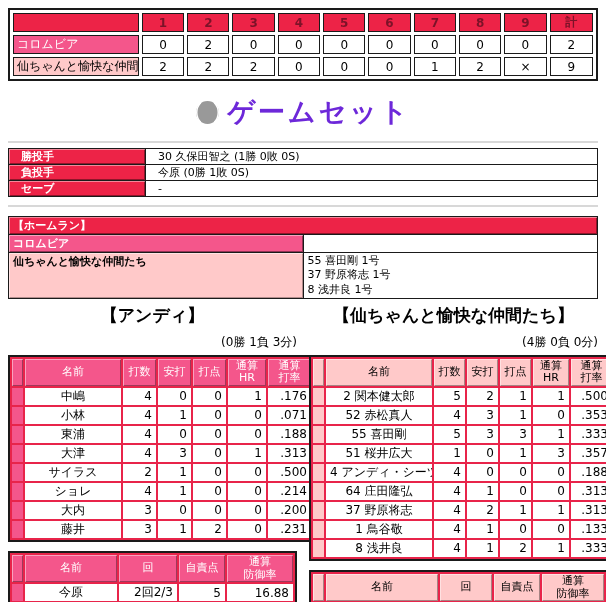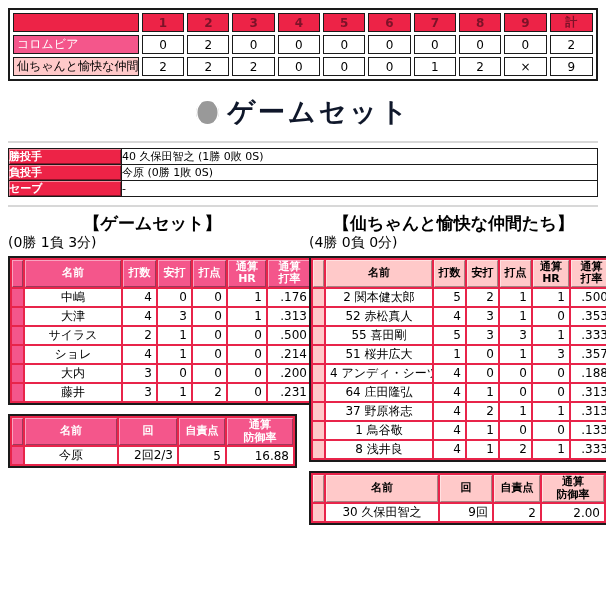--- a/index.html
+++ b/index.html
@@ -9,46 +9,46 @@
   
   table.scoreboard{border-collapse:separate;border-spacing:3px;border:2px solid #1a1a1a;background:#fff;width:590px;table-layout:fixed;}
   .scoreboard th,.scoreboard td{border:1px solid #1a1a1a;height:17px;padding:0 3px;font-size:12px;overflow:hidden;}
   .sb-corner,.sb-inning{background:#ed2347;color:#7c1228;font-weight:bold;text-align:center;}
   .sb-team-a{background:#f4568b;color:#fff;text-align:left;font-weight:normal;white-space:nowrap;}
   .sb-team-b{background:#ffc9c9;color:#000;text-align:left;font-weight:normal;white-space:nowrap;}
   .sb-score{background:#fff;text-align:center;}
 
   
   .gameset{display:flex;align-items:center;justify-content:center;gap:7px;margin:13px 0 11px 0;}
-  .gameset-label{color:#0f172a;font-weight:bold;font-size:27px;letter-spacing:3px;}
+  .gameset-label{color:#6d28d9;font-weight:bold;font-size:27px;letter-spacing:3px;}
 
   hr.sep{border:none;border-top:2px solid #d8d8d8;margin:5px 0 5px 0;}
 
   
   table.result{border-collapse:collapse;width:590px;margin-top:4px;table-layout:fixed;}
-  .result td{border:1px solid #1a1a1a;font-size:11px;height:14px;padding:0 0;white-space:nowrap;}
+  .result td{border:1px solid #1a1a1a;font-size:11px;height:14px;padding:0 12px;white-space:nowrap;}
   .result .rlabel{background:#ed2347;color:#fff;font-weight:bold;width:112px;box-shadow:inset 1px 1px 0 rgba(255,255,255,.45),inset -1px -1px 0 rgba(0,0,0,.4);}
   .result .rvalue{background:#fff;}
 
   
   table.homerun{border-collapse:collapse;width:590px;margin-top:9px;table-layout:fixed;}
   .homerun td{border:1px solid #1a1a1a;font-size:11px;padding:1px 4px;vertical-align:top;}
   .hr-title{background:#ed2347;color:#fff;font-weight:bold;height:15px;box-shadow:inset 1px 1px 0 rgba(255,255,255,.45),inset -1px -1px 0 rgba(0,0,0,.4);}
   .hr-team-a{background:#f4568b;color:#fff;font-weight:bold;width:148px;box-shadow:inset 1px 1px 0 rgba(255,255,255,.45),inset -1px -1px 0 rgba(0,0,0,.4);}
   .hr-team-b{background:#ffc9c9;color:#000;font-weight:bold;width:148px;box-shadow:inset 1px 1px 0 rgba(255,255,255,.5),inset -1px -1px 0 rgba(0,0,0,.3);}
   .hr-val{background:#fff;white-space:pre-line;line-height:1.3;}
 
   
   .columns{display:flex;gap:12px;margin-top:7px;align-items:flex-start;}
   .col{width:289px;}
   .col-title{text-align:center;font-size:17px;font-weight:bold;line-height:1.1;white-space:nowrap;}
-  .col-record{text-align:left;font-size:14px;margin:1px 0 4px 0;}
+  .col-record{text-align:right;font-size:12px;margin:9px 0 4px 0;}
 
   table.stat{border-collapse:separate;border-spacing:2px;background:#e8244a;border:2px solid #1a1a1a;width:100%;table-layout:fixed;}
-  .stat th{font-size:11px;font-weight:bold;white-space:pre-line;line-height:1.15;padding:1px 1px;box-shadow:inset 1px 1px 0 rgba(255,255,255,.45),inset -1px -1px 0 rgba(0,0,0,.35);}
+  .stat th{font-size:11px;font-weight:normal;white-space:pre-line;line-height:1.15;padding:1px 1px;box-shadow:inset 1px 1px 0 rgba(255,255,255,.45),inset -1px -1px 0 rgba(0,0,0,.35);}
   .stat td{background:#fff;font-size:12px;height:16px;padding:0 4px;white-space:nowrap;overflow:hidden;}
   .stat td.name{text-align:center;}
   .stat td.num{text-align:right;}
   .stat .lead{padding:0;}
   .col-a .stat th,.col-a .stat .lead{background:#f4568b;color:#fff;}
   .col-b .stat th,.col-b .stat .lead{background:#ffc9c9;color:#000;}
   table.pitch{margin-top:9px;}
 </style>
 </head>
 <body>
@@ -114,40 +114,57 @@
     </span>
     <span class="gameset-label">ゲームセット</span>
   </div>
 
   <hr class="sep">
 
   <table class="result">
     <tbody>
         <tr>
       <td class="rlabel">勝投手</td>
-      <td class="rvalue">40 久保田智之 (1勝 0敗 0S)</td>
+      <td class="rvalue">30 久保田智之 (1勝 0敗 0S)</td>
     </tr>
     <tr>
       <td class="rlabel">負投手</td>
       <td class="rvalue">今原 (0勝 1敗 0S)</td>
     </tr>
     <tr>
       <td class="rlabel">セーブ</td>
       <td class="rvalue">-</td>
     </tr>
   </tbody>
     </table>
 
   <hr class="sep" style="margin-top:8px;">
 
+  <table class="homerun">
+    <tbody>
+        <tr>
+      <td class="hr-title" colspan="2">【ホームラン】</td>
+    </tr>
+    <tr>
+      <td class="hr-team-a">コロムビア</td>
+      <td class="hr-val"></td>
+    </tr>
+    <tr>
+      <td class="hr-team-b">仙ちゃんと愉快な仲間たち</td>
+      <td class="hr-val">55 喜田剛 1号
+37 野原将志 1号
+8 浅井良 1号</td>
+    </tr>
+  </tbody>
+    </table>
 
   <div class="columns">
 
     <div class="col col-a">
-      <div class="col-title">【ゲームセット】</div>
+      <div class="col-title">【アンディ】</div>
       <div class="col-record">(0勝 1負 3分)</div>
 
       <table class="stat">
         <colgroup>
             <col style="width:11px">
             <col style="width:96px">
             <col style="width:33px">
             <col style="width:33px">
             <col style="width:33px">
             <col style="width:38px">
@@ -169,20 +186,38 @@
               <td class="lead"></td>
               <td class="name">中嶋</td>
               <td class="num">4</td>
               <td class="num">0</td>
               <td class="num">0</td>
               <td class="num">1</td>
               <td class="num">.176</td>
             </tr>
         <tr>
               <td class="lead"></td>
+              <td class="name">小林</td>
+              <td class="num">4</td>
+              <td class="num">1</td>
+              <td class="num">0</td>
+              <td class="num">0</td>
+              <td class="num">.071</td>
+            </tr>
+        <tr>
+              <td class="lead"></td>
+              <td class="name">東浦</td>
+              <td class="num">4</td>
+              <td class="num">0</td>
+              <td class="num">0</td>
+              <td class="num">0</td>
+              <td class="num">.188</td>
+            </tr>
+        <tr>
+              <td class="lead"></td>
               <td class="name">大津</td>
               <td class="num">4</td>
               <td class="num">3</td>
               <td class="num">0</td>
               <td class="num">1</td>
               <td class="num">.313</td>
             </tr>
         <tr>
               <td class="lead"></td>
               <td class="name">サイラス</td>

